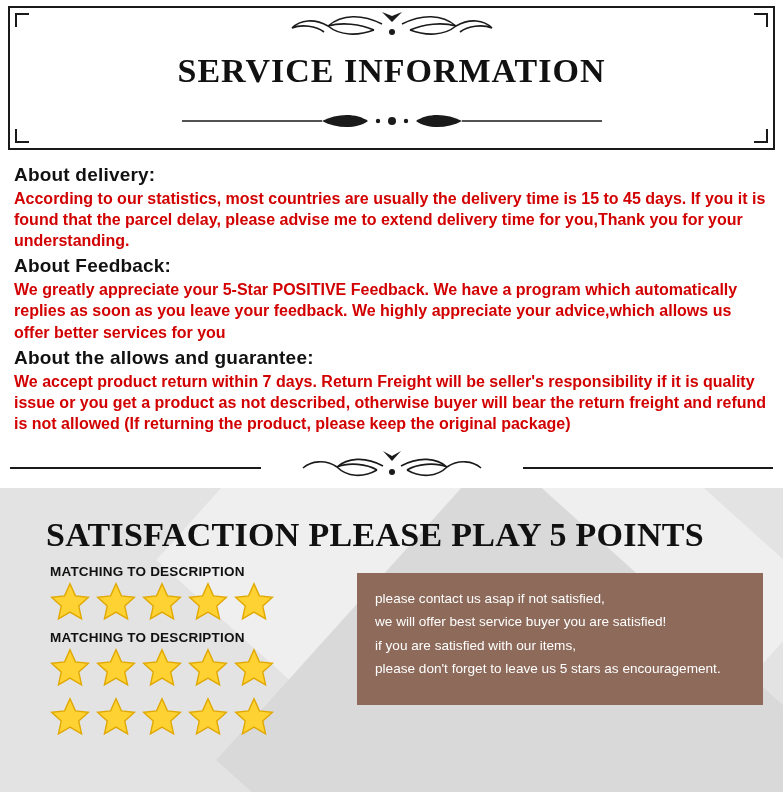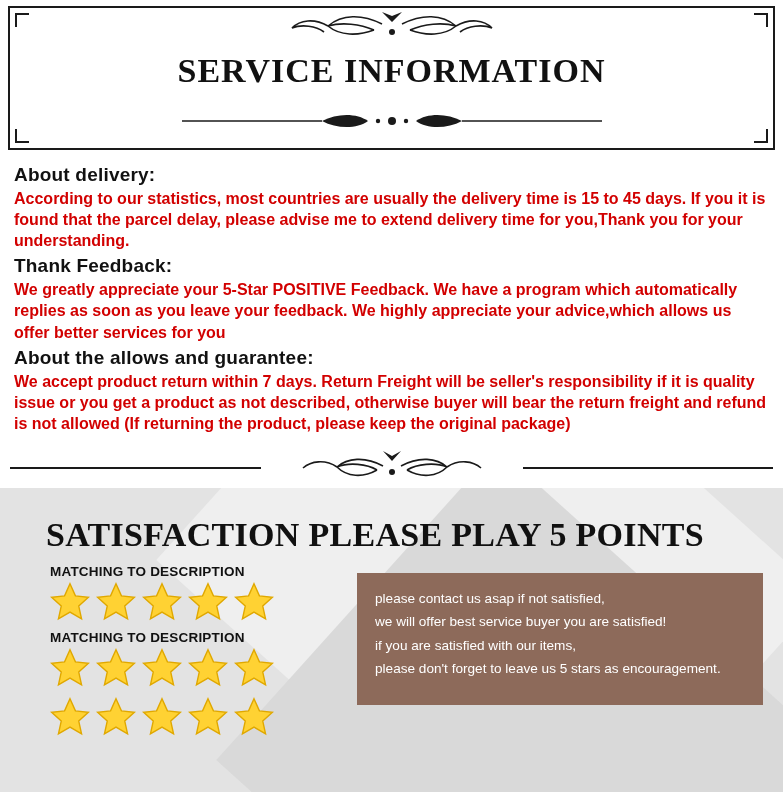--- a/index.html
+++ b/index.html
@@ -204,21 +204,21 @@
       <circle cx="206" cy="11" r="2.2" fill="#1a1a1a"></circle>
       <circle cx="234" cy="11" r="2.2" fill="#1a1a1a"></circle>
     </svg>
   </span>
 </div>
 
 <div class="body-text">
   <div class="sec-head">About delivery:</div>
   <p class="sec-body">According to our statistics, most countries are usually the delivery time is 15 to 45 days. If you it is found that the parcel delay, please advise me to extend delivery time for you,Thank you for your understanding.</p>
 
-  <div class="sec-head">Thank Feedback:</div>
+  <div class="sec-head">About Feedback:</div>
   <p class="sec-body">We greatly appreciate your 5-Star POSITIVE Feedback. We have a program which automatically replies as soon as you leave your feedback. We highly appreciate your advice,which allows us offer better services for you</p>
 
   <div class="sec-head">About the allows and guarantee:</div>
   <p class="sec-body">We accept product return within 7 days. Return Freight will be seller's responsibility if it is quality issue or you get a product as not described, otherwise buyer will bear the return freight and refund is not allowed (If returning the product, please keep the original package)</p>
 </div>
 
 <div class="divider">
   <div class="line"></div>
   <span class="orn">
     <svg width="250" height="38" viewBox="0 0 250 38">

